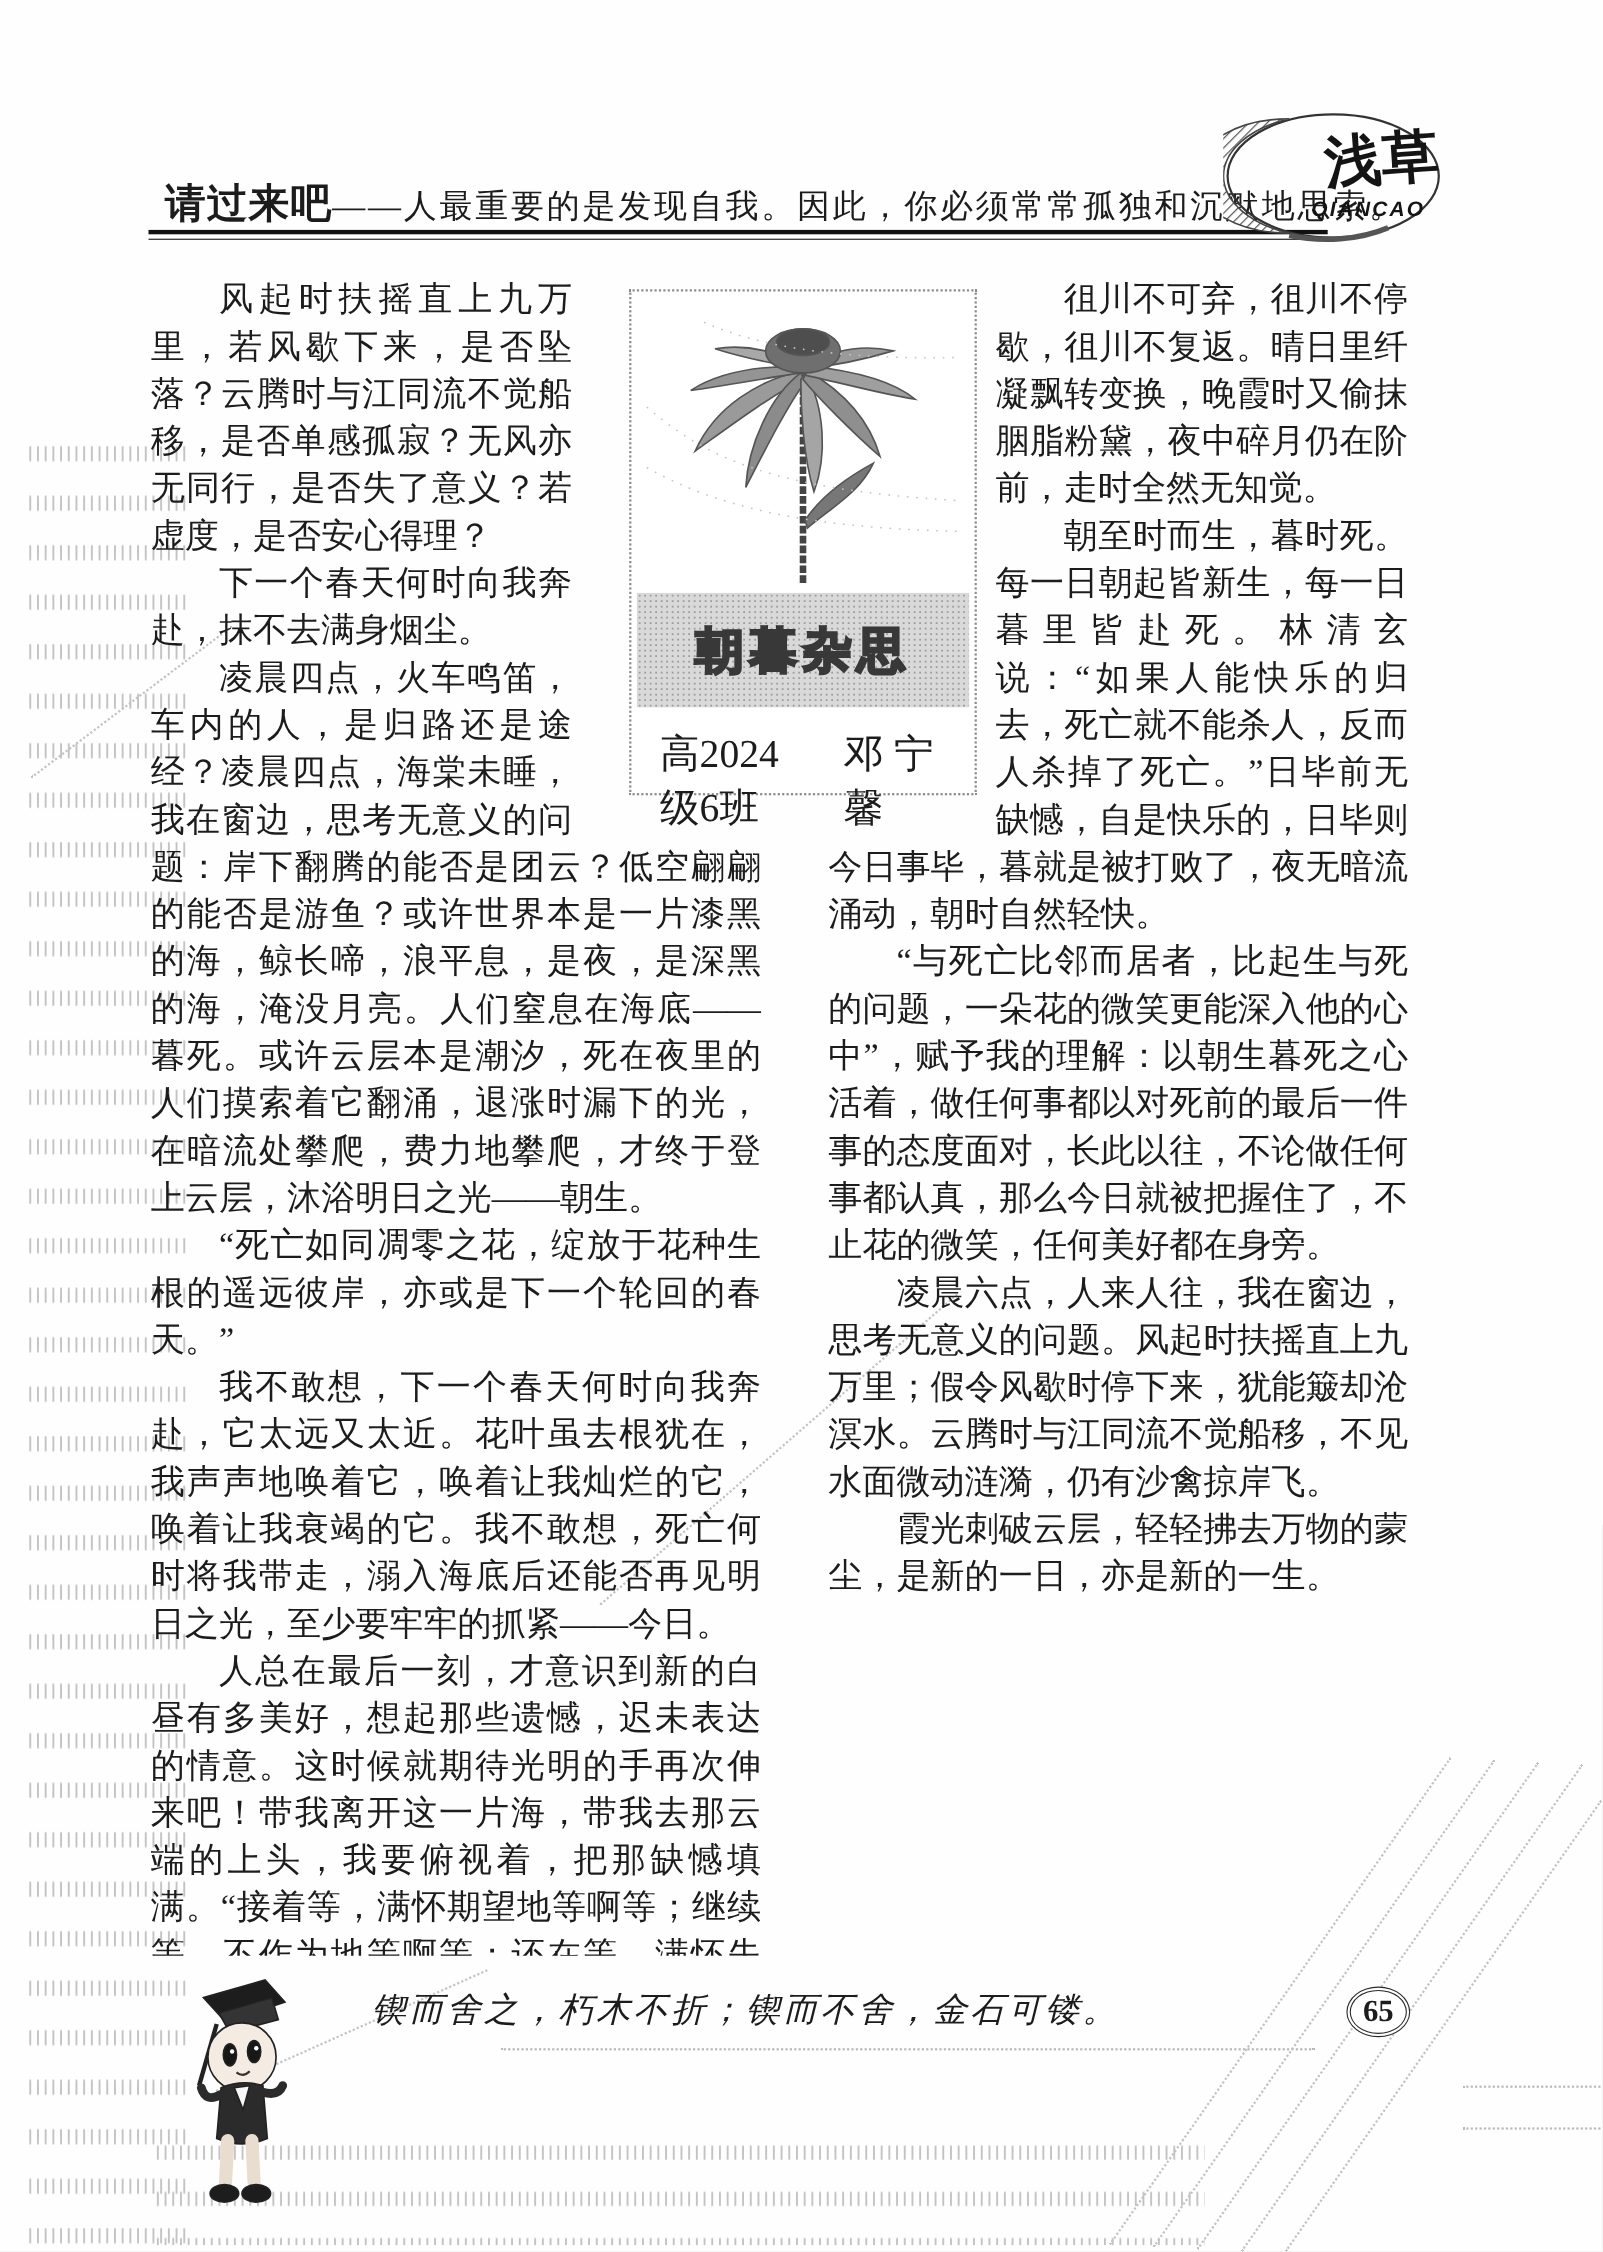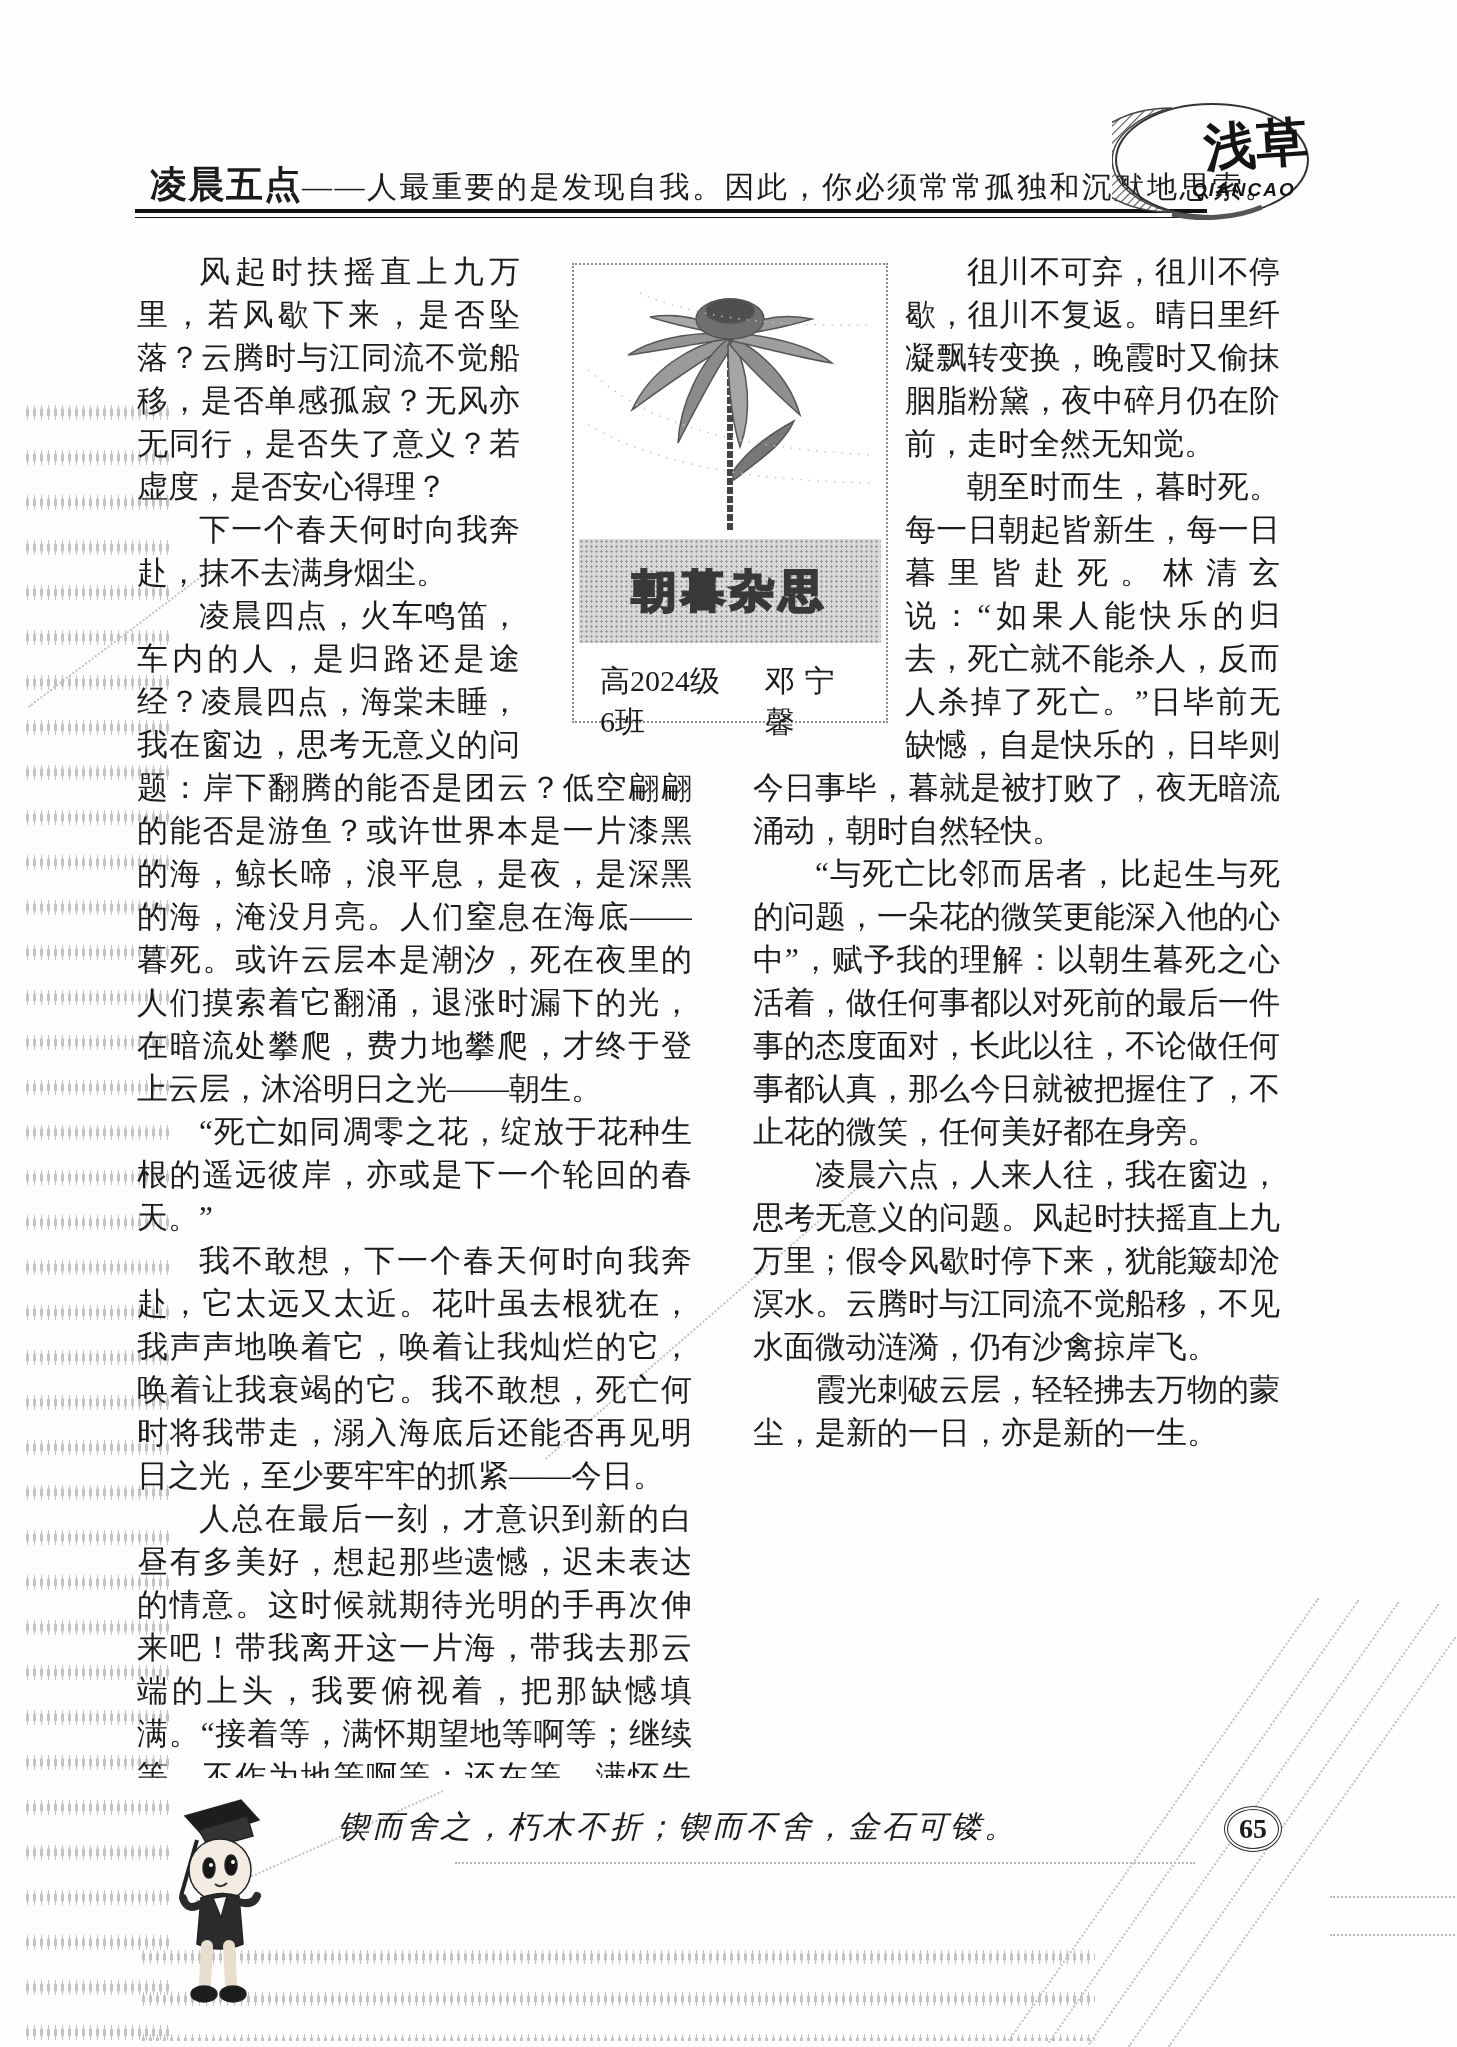--- a/index.html
+++ b/index.html
@@ -29,21 +29,21 @@
   .wrap-spacer-l{float:left;width:152px;height:482px;}
   
   .feature-box{position:absolute;left:572px;top:263px;width:316px;height:460px;
     border:2px dotted #8a8a8a;background:#fff;box-sizing:border-box;}
   .flower-area{height:272px;display:flex;align-items:flex-end;justify-content:center;}
   .title-band{margin:2px 5px 0 5px;height:104px;display:flex;align-items:center;justify-content:center;
     background-color:#d9d9d9;
     background-image:radial-gradient(#9d9d9d 1px, transparent 1.15px);background-size:5px 5px;}
   .title-band h1{margin:0;font-size:44px;font-weight:bold;letter-spacing:5px;
     color:#fdfdfd;-webkit-text-stroke:2.5px #383838;text-shadow:0 0 1px #383838;}
-  .byline{display:flex;padding:18px 26px 0 26px;font-size:30px;}
+  .byline{display:flex;padding:18px 26px 0 26px;font-size:36px;}
   .byline .author{letter-spacing:10px;margin-left:33px;}
   
   .mascot{position:absolute;left:163px;top:1778px;width:110px;height:240px;}
   .slogan{position:absolute;left:338px;top:1806px;font-size:31px;letter-spacing:3px;
     font-style:italic;white-space:nowrap;}
   .page-badge{position:absolute;left:1224px;top:1806px;width:58px;height:46px;
     border:4px double #2a2a2a;border-radius:50%;
     display:flex;align-items:center;justify-content:center;
     font-size:28px;font-weight:bold;box-sizing:border-box;background:#fff;}
 </style>
@@ -60,21 +60,21 @@
   <div class="dotline-d" style="left:28px;top:706px;width:228px;transform:rotate(-37deg);"></div>
   <div class="dotline-d" style="left:545px;top:1458px;width:430px;transform:rotate(-41deg);"></div>
   <div class="dotline-d" style="left:196px;top:1900px;width:270px;transform:rotate(-24deg);"></div>
   <div class="dotline-d" style="left:1008px;top:2040px;width:540px;transform:rotate(-55deg);"></div>
   <div class="dotline-d" style="left:1048px;top:2042px;width:540px;transform:rotate(-55deg);"></div>
   <div class="dotline-d" style="left:1088px;top:2044px;width:540px;transform:rotate(-55deg);"></div>
   <div class="dotline-d" style="left:1128px;top:2046px;width:540px;transform:rotate(-55deg);"></div>
   <div class="dotline-d" style="left:1168px;top:2046px;width:500px;transform:rotate(-55deg);"></div>
 
   <div class="header">
-    <span class="label">凌晨五点</span><span class="motto">——人最重要的是发现自我。因此，你必须常常孤独和沉默地思索。</span>
+    <span class="label">请过来吧</span><span class="motto">——人最重要的是发现自我。因此，你必须常常孤独和沉默地思索。</span>
   </div>
   <div class="header-rule"></div>
 
   <div class="logo">
     <svg width="200" height="135" viewBox="0 0 200 135">
       <defs>
         <pattern id="hatch" width="6" height="6" patternUnits="userSpaceOnUse" patternTransform="rotate(45)">
           <rect width="6" height="6" fill="#ffffff"></rect>
           <line x1="0" y1="0" x2="0" y2="6" stroke="#555" stroke-width="2.2"></line>
         </pattern>

